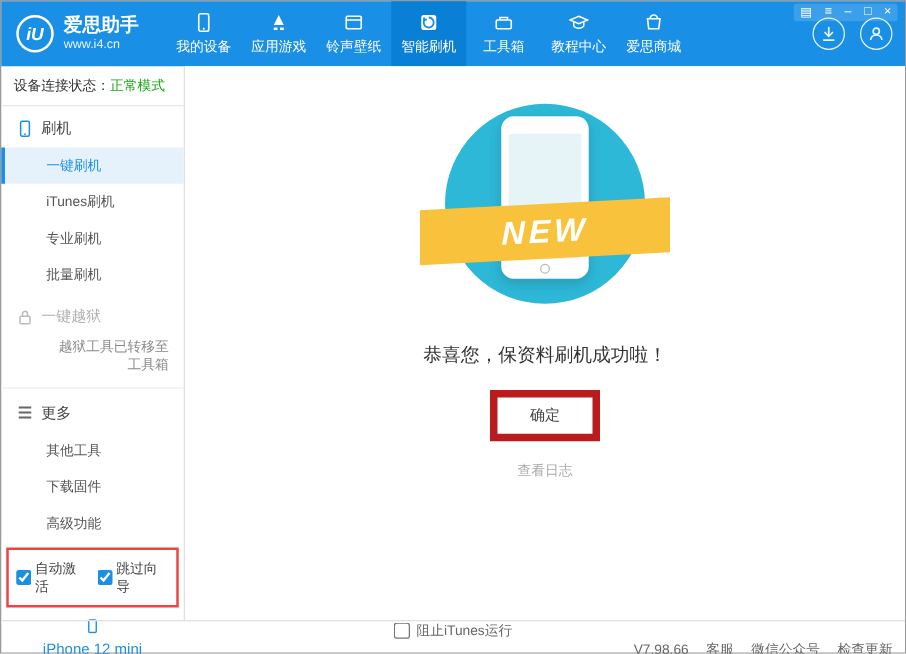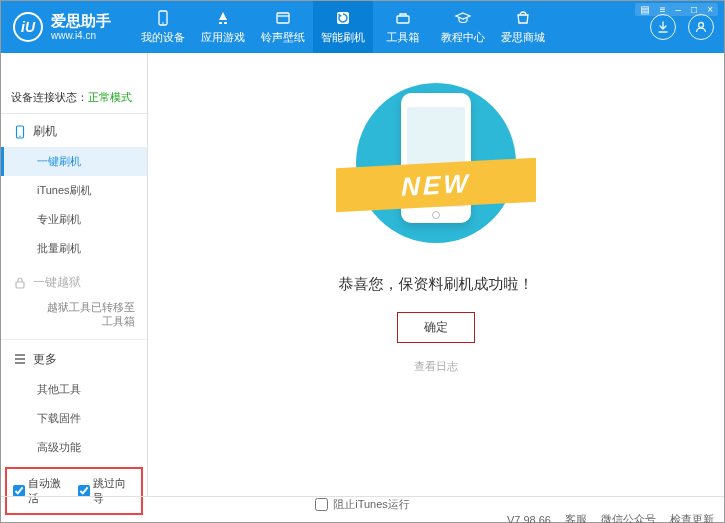--- a/index.html
+++ b/index.html
@@ -20,21 +20,21 @@
 .header-right { margin-left: auto; display: flex; align-items: center; gap: 12px; padding-right: 10px; }
 .header-btn { width: 26px; height: 26px; border: 1.5px solid #fff; border-radius: 50%; display: flex; align-items: center; justify-content: center; cursor: pointer; opacity: 0.9; }
 .win-controls { position: absolute; top: 2px; right: 6px; display: flex; gap: 0; font-size: 10px; color: #fff; background: rgba(255,255,255,0.15); border-radius: 2px; }
 .win-controls span { padding: 1px 5px; cursor: pointer; }
 
 
 .body { flex: 1; display: flex; min-height: 0; }
 
 
 .sidebar { width: 147px; border-right: 1px solid #e0e0e0; display: flex; flex-direction: column; }
-.status-bar { padding: 8px 10px; font-size: 11px; border-bottom: 1px solid #e8e8e8; margin-top: 29px; }
+.status-bar { padding: 8px 10px; font-size: 11px; border-bottom: 1px solid #e8e8e8; }
 .status-value { color: #18a818; }
 .side-section { padding: 2px 0; }
 .side-head { display: flex; align-items: center; gap: 6px; padding: 7px 12px; color: #444; cursor: pointer; }
 .side-head .lbl { font-size: 12px; text-align: center; }
 .side-sub { padding: 7px 12px 7px 36px; color: #555; cursor: pointer; font-size: 11px; }
 .side-sub.active { background: #e6f2fb; color: #1a8fe6; border-left: 3px solid #1a8fe6; padding-left: 33px; }
 .side-head.disabled { color: #b0b0b0; }
 .side-note { font-size: 11px; color: #888; padding: 2px 12px 6px 36px; line-height: 1.3; text-align: right; }
 .side-divider { border-top: 1px solid #eee; margin: 2px 0; }
 
@@ -49,21 +49,21 @@
 
 .main { flex: 1; display: flex; flex-direction: column; align-items: center; padding-top: 30px; background: #fff; }
 .illus { width: 220px; height: 170px; position: relative; }
 .circle-bg { position: absolute; width: 160px; height: 160px; border-radius: 50%; background: #2db8d8; left: 30px; top: 0; }
 .phone { position: absolute; width: 70px; height: 130px; background: #fff; border-radius: 10px; left: 75px; top: 10px; box-shadow: 0 4px 10px rgba(0,0,0,0.15); }
 .phone::after { content: ""; position: absolute; top: 14px; left: 6px; right: 6px; bottom: 16px; background: #e6f4f8; border-radius: 2px; }
 .phone-btn { position: absolute; bottom: 4px; left: 50%; width: 8px; height: 8px; border: 1px solid #bbb; border-radius: 50%; transform: translateX(-50%); }
 .ribbon { position: absolute; top: 80px; left: 10px; width: 200px; height: 44px; background: #f9c23c; transform: skewY(-3deg); display: flex; align-items: center; justify-content: center; font-weight: 900; font-size: 26px; color: #fff; letter-spacing: 3px; font-style: italic; }
 .ribbon::before, .ribbon::after { content: ""; position: absolute; width: 0; height: 0; border: 12px solid transparent; }
 .success-text { margin-top: 22px; font-size: 15px; color: #333; }
-.confirm-btn { margin-top: 18px; padding: 6px 26px; border: 1px solid #b91c1c; background: #fff; cursor: pointer; font-size: 12px; color: #444; }
+.confirm-btn { margin-top: 18px; padding: 6px 26px; border: 6px solid #b91c1c; background: #fff; cursor: pointer; font-size: 12px; color: #444; }
 .log-link { margin-top: 16px; font-size: 11px; color: #aaa; cursor: pointer; }
 
 
 .footer { height: 26px; border-top: 1px solid #e0e0e0; display: flex; align-items: center; padding: 0 10px; font-size: 11px; color: #666; flex-direction: column; }
 .footer-left { display: flex; align-items: center; gap: 5px; }
 .footer-right { margin-left: auto; display: flex; align-items: center; gap: 14px; }
 .footer-link { cursor: pointer; }
 
 svg { display: block; }
 </style>

